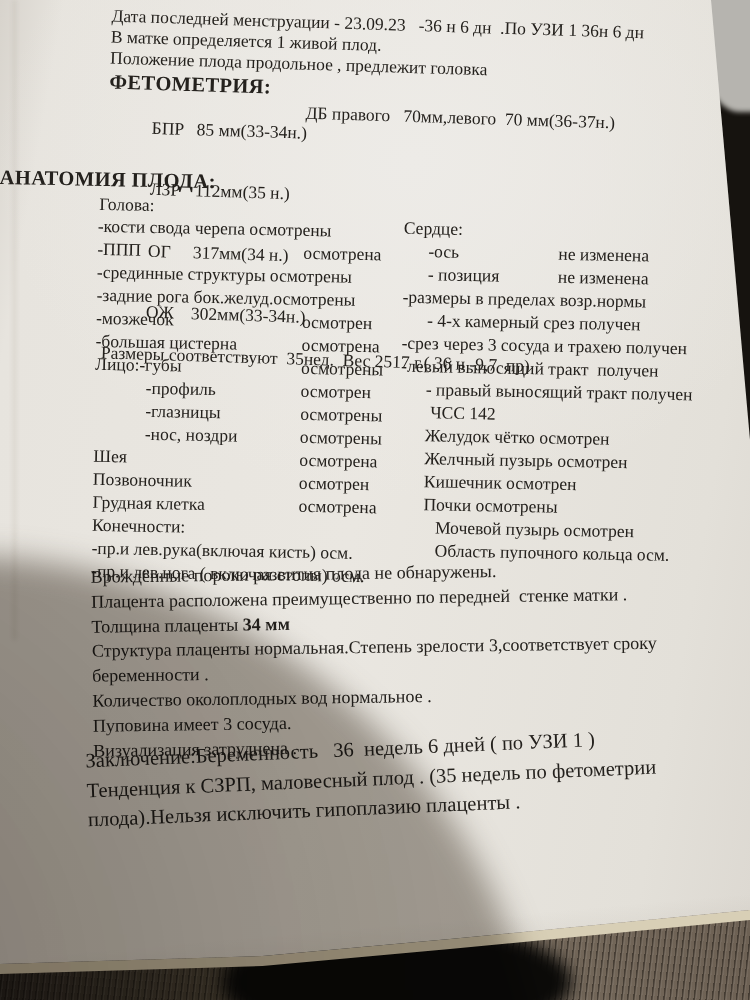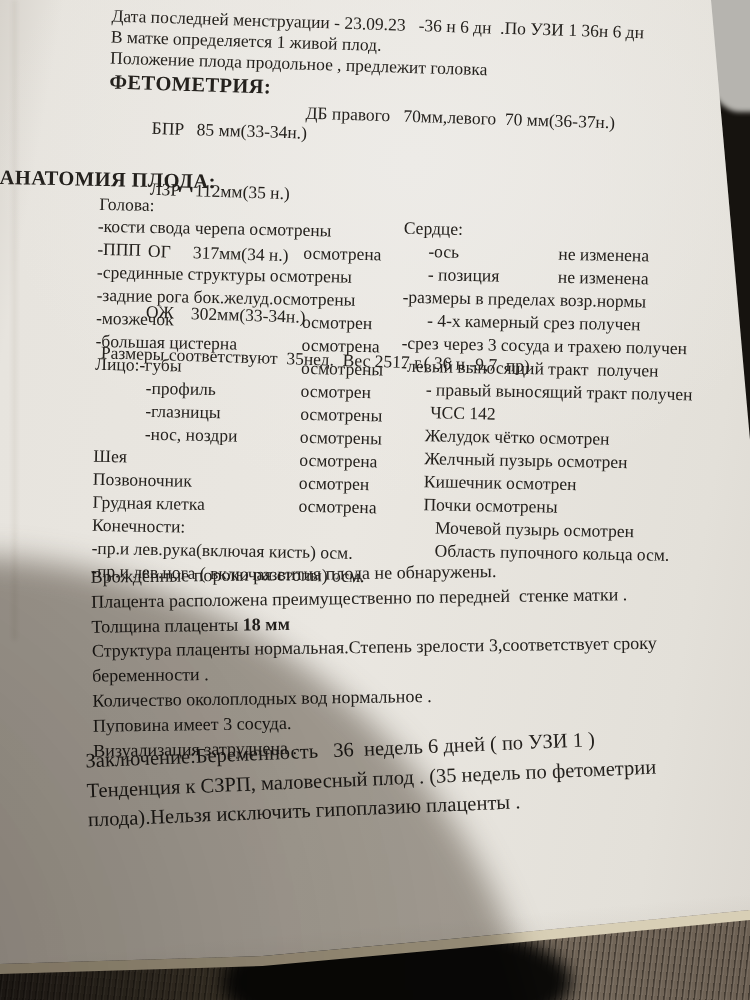--- a/index.html
+++ b/index.html
@@ -235,21 +235,21 @@
               <span class="albl">Область пупочного кольца осм.</span>
               <span class="asts"></span>
             </div>
         </div>
       </div>
     </div>
 
     <div class="zone zone-mid">
       <p class="line t18">Врождённые пороки развития плода не обнаружены.</p>
       <p class="line t18">Плацента расположена преимущественно по передней  стенке матки .</p>
-      <p class="line t18"><span>Толщина плаценты </span><span class="bold">18 мм</span></p>
+      <p class="line t18"><span>Толщина плаценты </span><span class="bold">34 мм</span></p>
       <p class="line t18">Структура плаценты нормальная.Степень зрелости 3,соответствует сроку</p>
       <p class="line t18">беременности .</p>
       <p class="line t18">Количество околоплодных вод нормальное .</p>
       <p class="line t18">Пуповина имеет 3 сосуда.</p>
       <p class="line t18">Визуализация затруднена .</p>
     </div>
 
     <div class="zone zone-bottom">
       <p class="line t20">Заключение:Беременность   36  недель 6 дней ( по УЗИ 1 )</p>
       <p class="line t20">Тенденция к СЗРП, маловесный плод . (35 недель по фетометрии</p>

